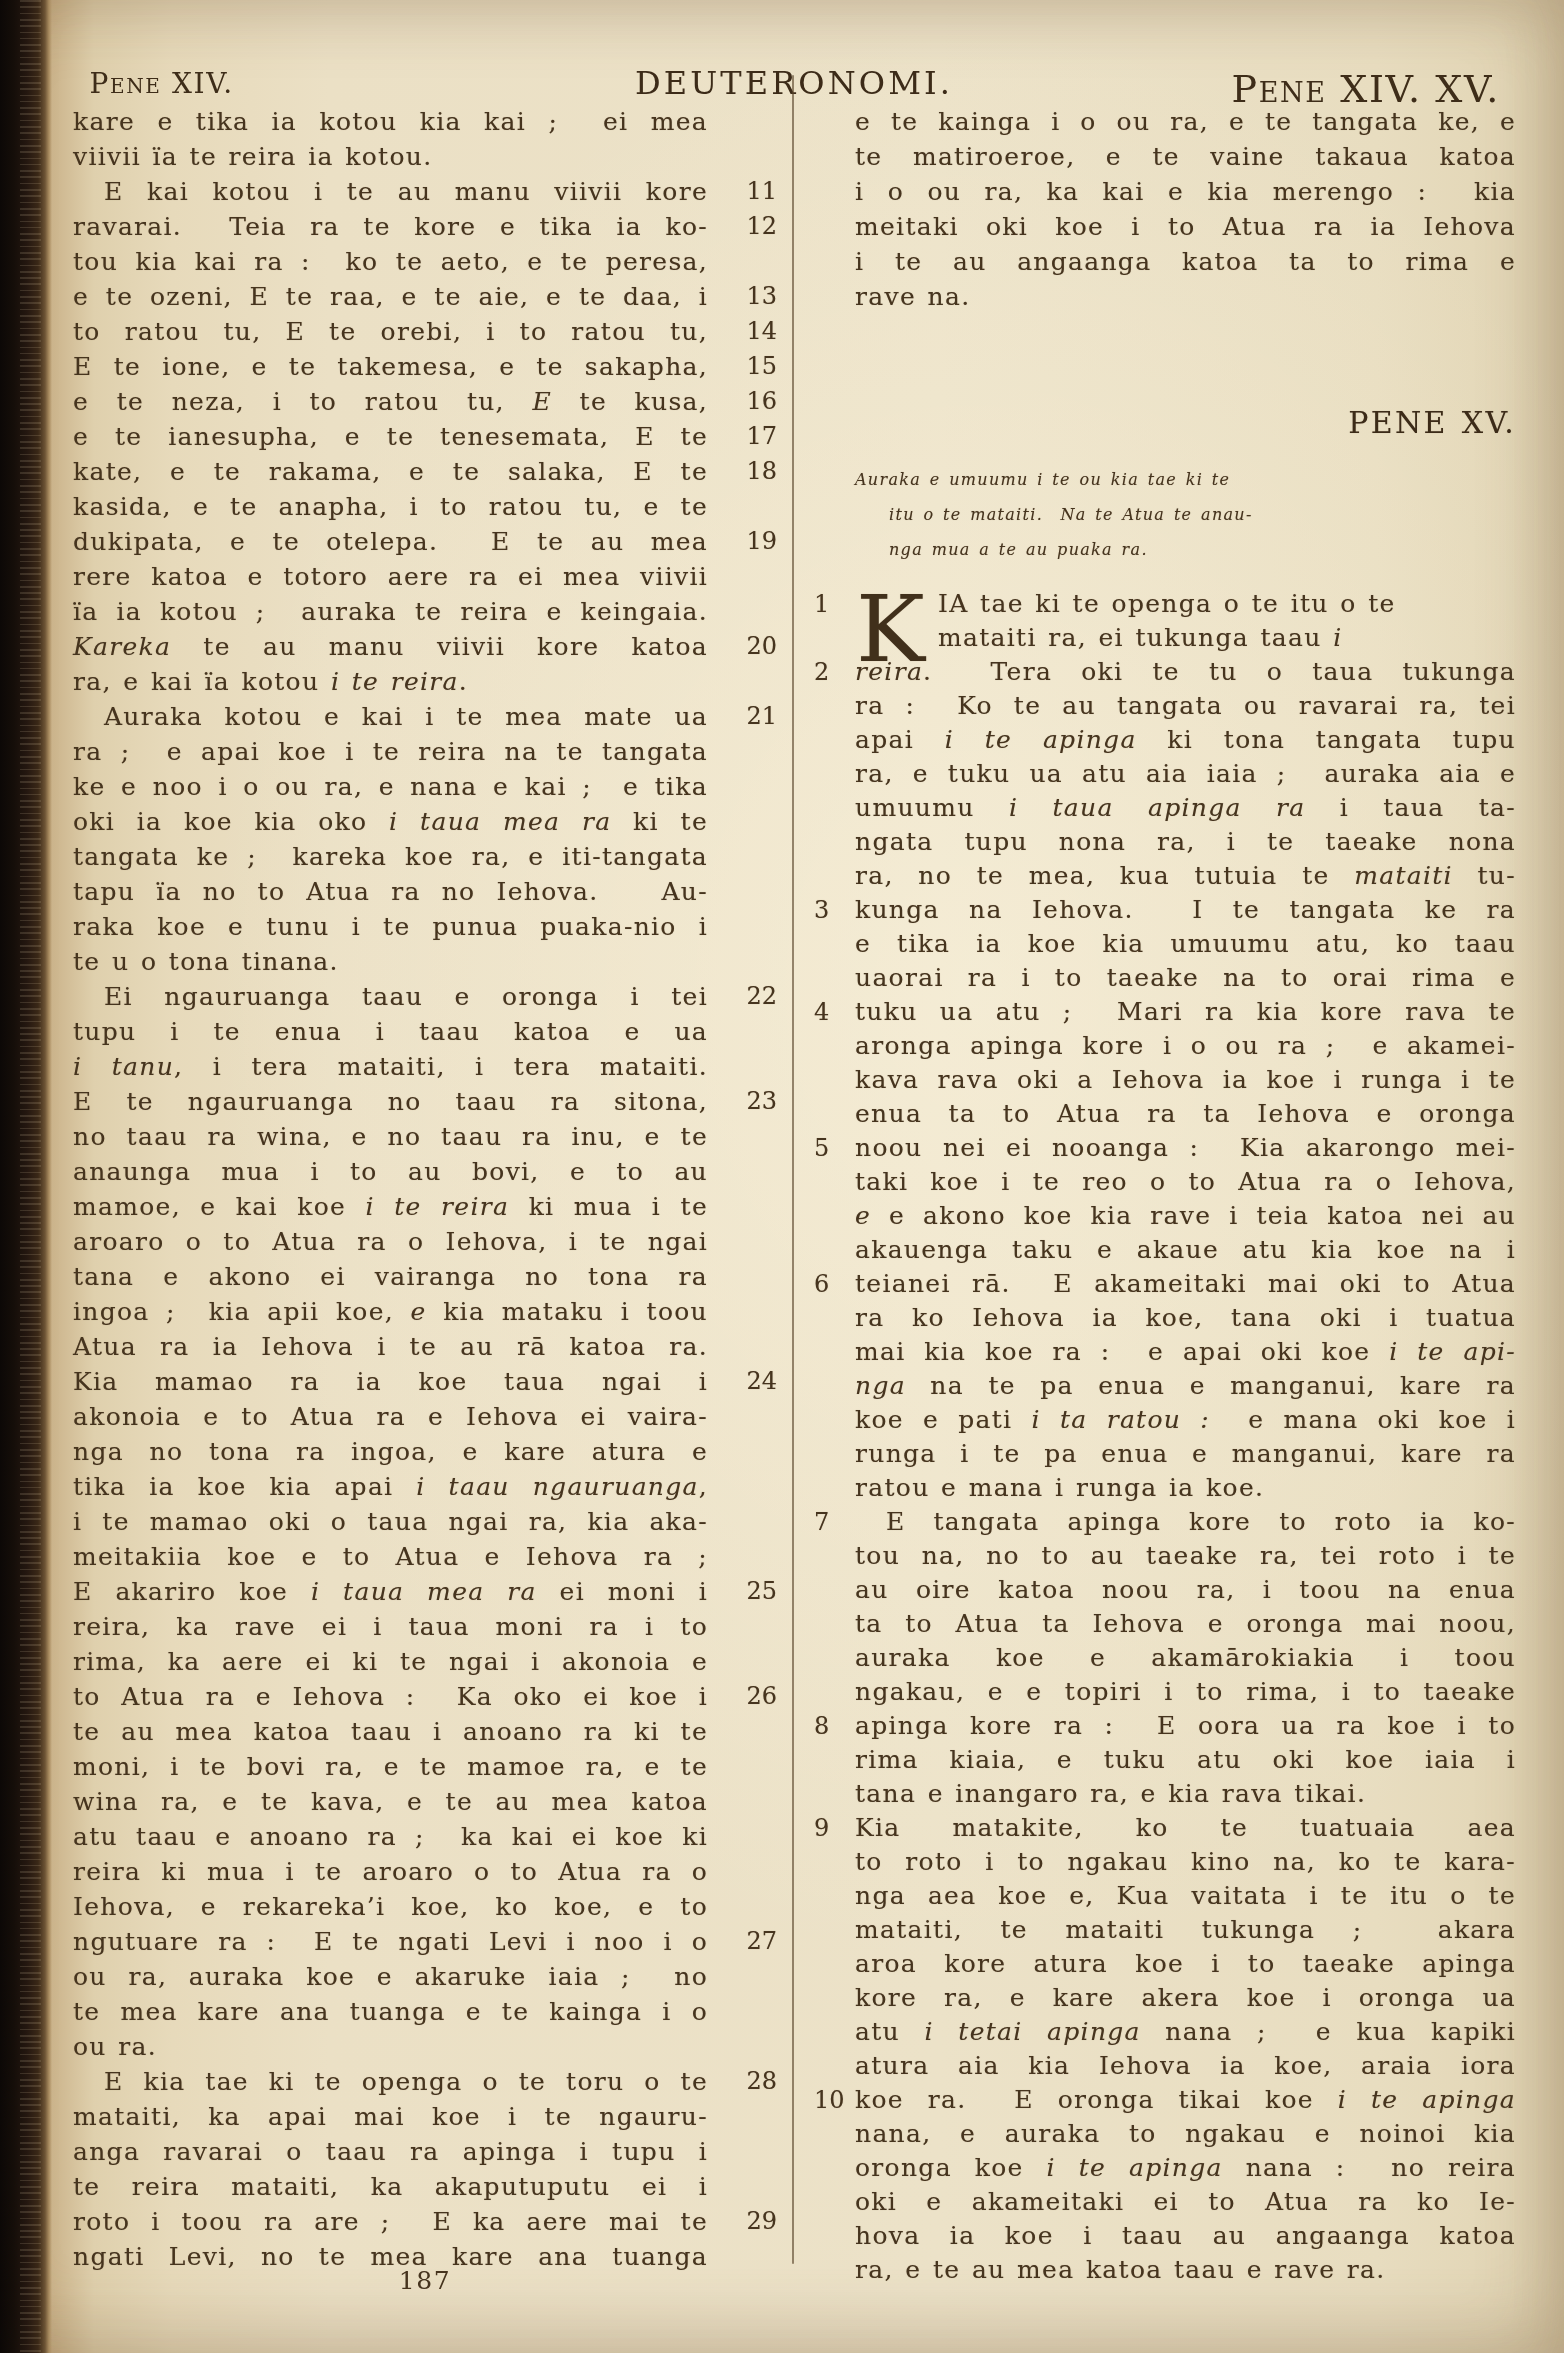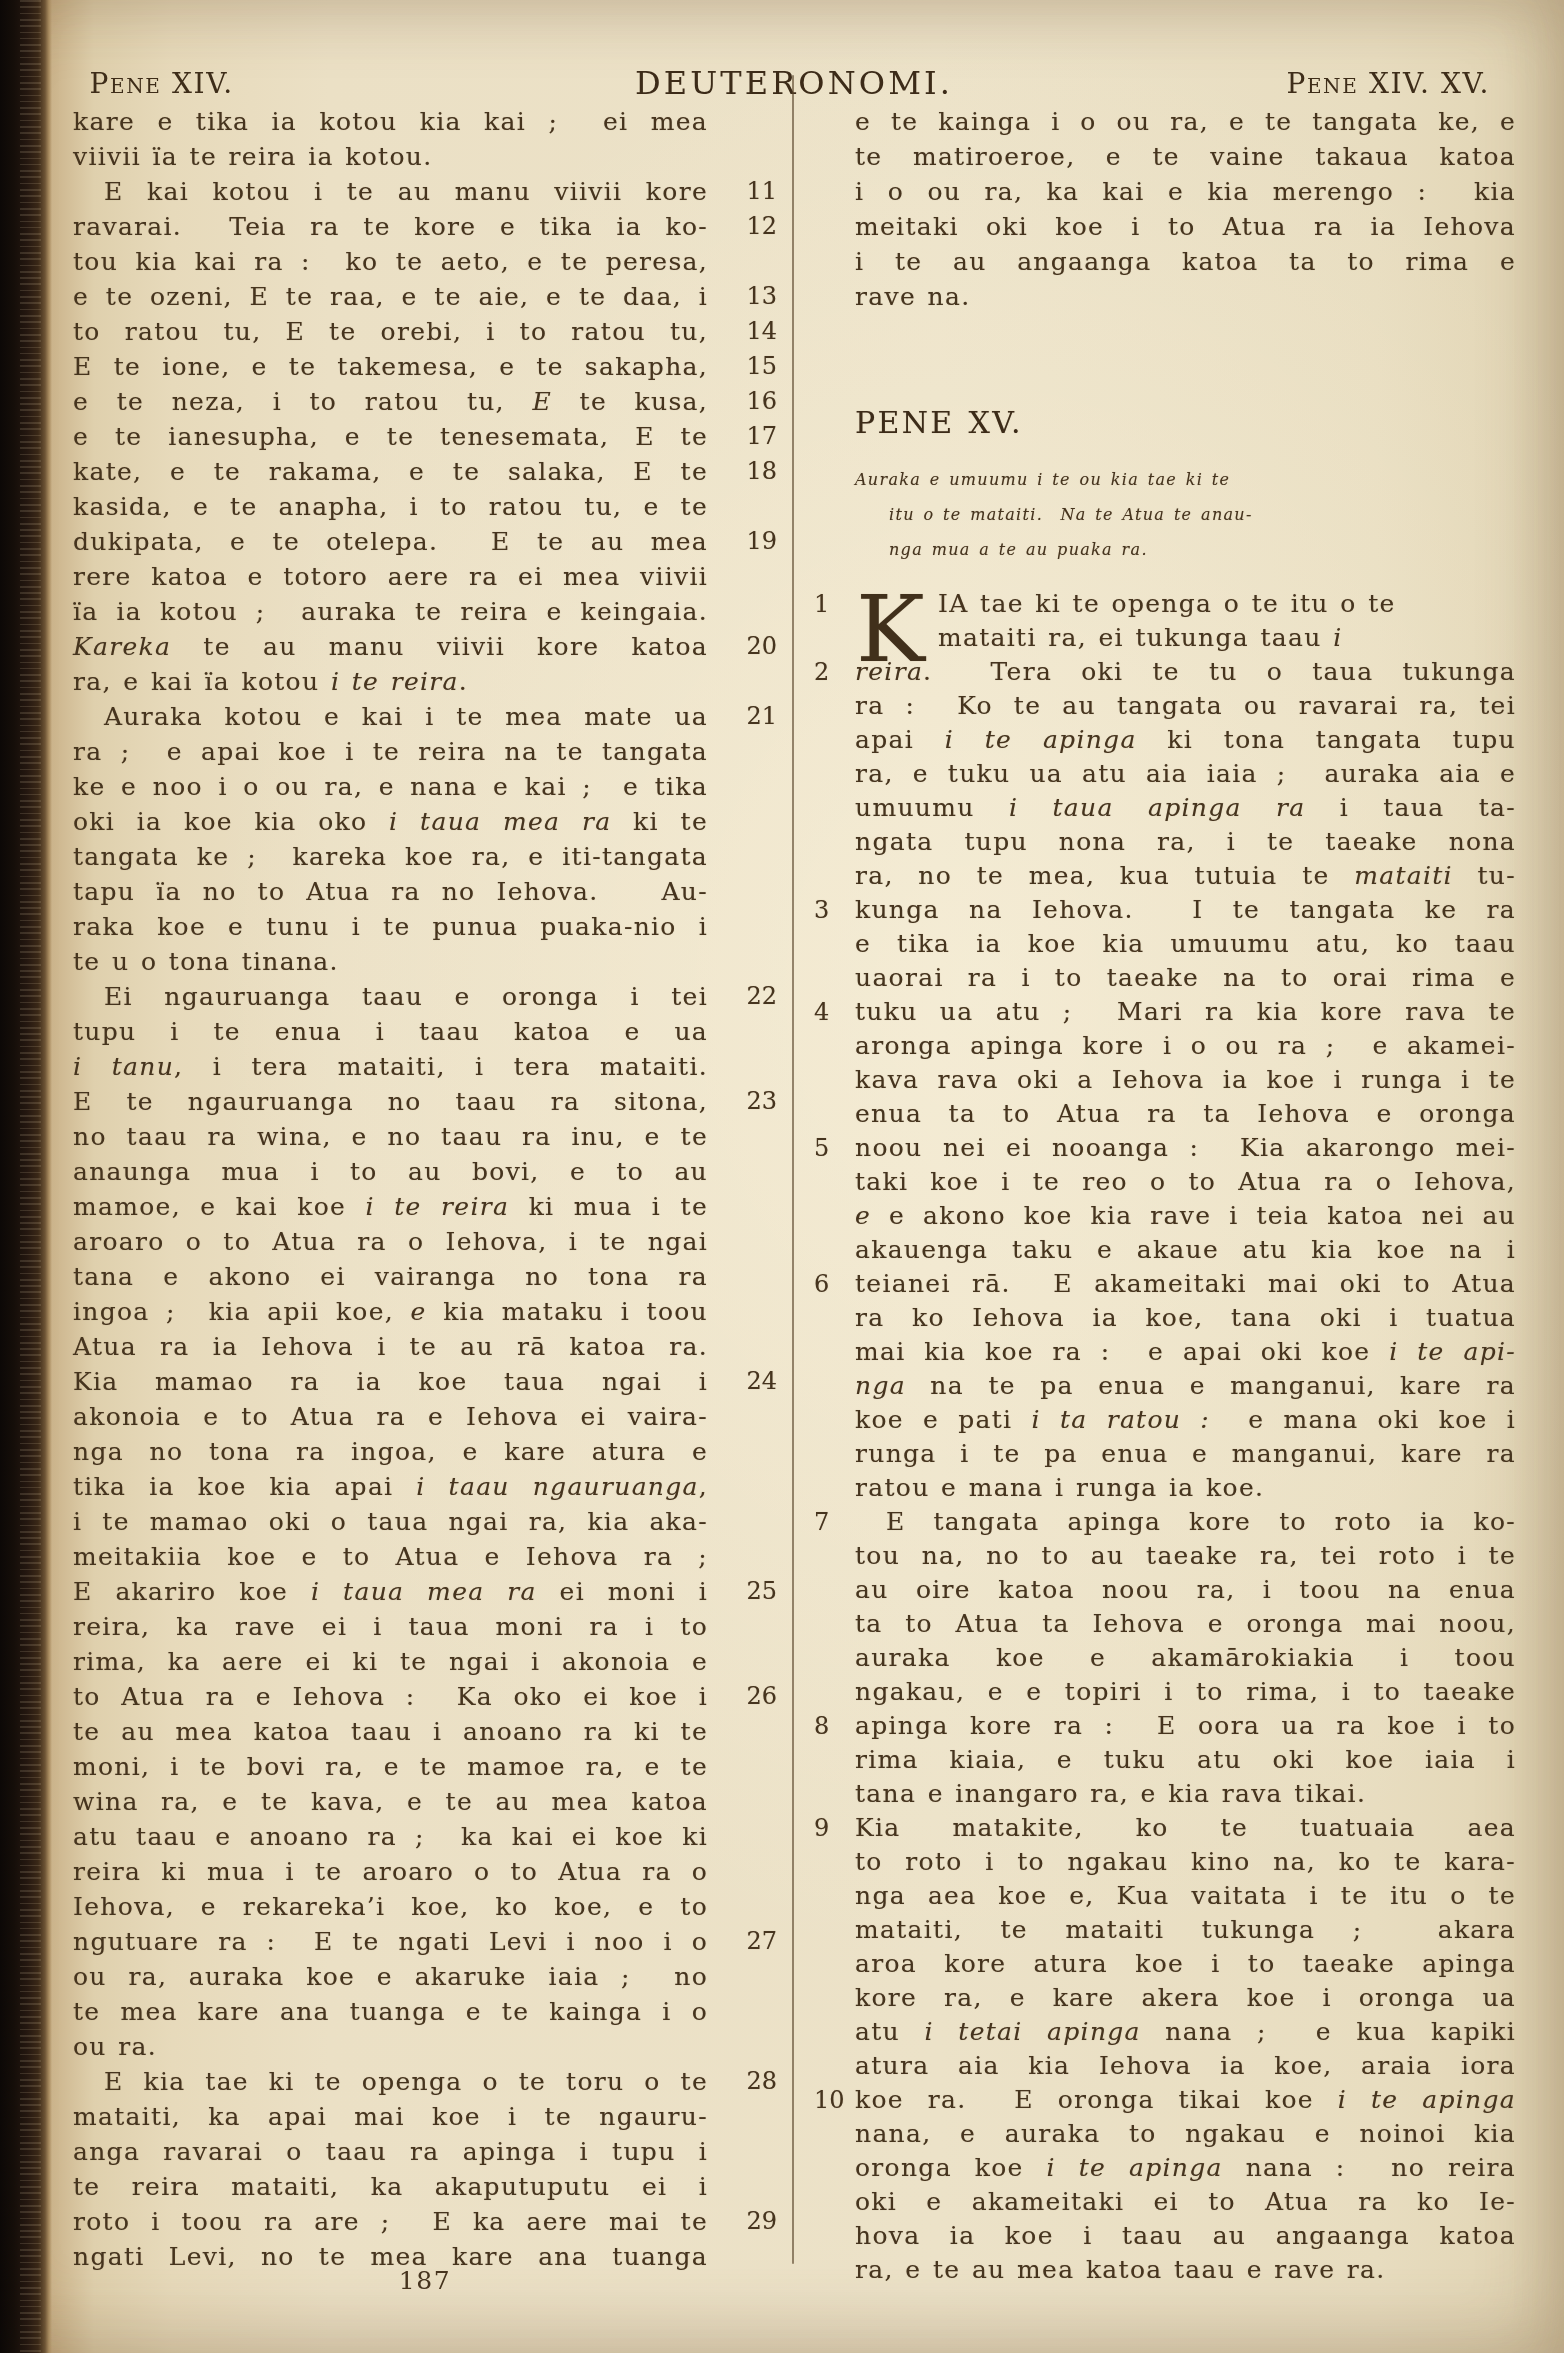--- a/index.html
+++ b/index.html
@@ -19,40 +19,40 @@
     position:absolute;left:0;top:0;bottom:0;width:52px;
     background:linear-gradient(90deg,#0c0806 0px,#150e09 14px,#241710 27px,#3a2817 38px,#6d5435 45px,#a98c60 49px,rgba(169,140,96,0) 52px);
   }
   .gutter-streaks{
     position:absolute;left:20.3px;top:0;bottom:0;width:20.3px;opacity:.5;
     background:repeating-linear-gradient(180deg, rgba(233,214,176,.30) 0 1.6px, rgba(0,0,0,0) 1.6px 6.3px);
   }
   .header{position:absolute;left:74px;width:1440px;top:67px;height:41px;}
   .header .h-left{position:absolute;left:15.6px;top:0;font-variant:small-caps;font-size:28px;letter-spacing:1.6px;color:#3e2d19;text-align:right;}
   .header .h-center{position:absolute;left:50%;transform:translateX(-50%);top:-3.1px;font-size:32px;letter-spacing:3.1px;color:#3c2b18;}
-  .header .h-right{position:absolute;right:24px;top:0;font-variant:small-caps;font-size:28px;letter-spacing:1.6px;color:#3e2d19;}
+  .header .h-right{position:absolute;right:14px;top:0;font-variant:small-caps;font-size:38px;letter-spacing:1.6px;color:#3e2d19;}
   .colrule{position:absolute;left:792px;top:75px;height:2189px;width:2.3px;background:rgba(88,68,42,.62);border-radius:1.6px;}
 
   .col{position:absolute;top:88px;font-size:25px;letter-spacing:1.3px;word-spacing:2.3px;
        text-shadow:0 0 0.8px rgba(70,50,28,.35);margin-top:16px;}
   #col-left{left:73px;width:704px;}
   #col-right{left:814px;width:702px;}
 
   .line{position:relative;line-height:35px;height:35px;
         text-align:justify;text-align-last:justify;white-space:normal;}
   #col-right .vline{line-height:34px;height:34px;}
   #col-left .line{padding-right:69px;}
   #col-right .line{padding-left:41px;}
   .line.endline{text-align-last:left;}
   .line.indent .ltext{padding-left:31px;}
   .vnum{position:absolute;top:0;font-size:24px;letter-spacing:0;}
   #col-left .vnum{right:0;}
   #col-right .vnum{left:0;}
 
-  .heading-xv{margin-top:88px;height:41px;line-height:41px;text-align:left;
+  .heading-xv{margin-top:88px;height:41px;line-height:41px;text-align:right;
               font-size:30px;letter-spacing:2.3px;color:#3c2b18;padding-left:41px;}
   .summary{margin-top:19px;font-style:italic;font-size:16px;}
   .summary .sline{line-height:35px;height:35px;padding-left:41px;text-align:left;text-align-last:left;}
   .summary .sline.hang{padding-left:75px;}
   .verses{margin-top:20.3px;}
 
   .dcpad .ltext{display:inline-block;padding-left:83px;}
   .dropcap{position:absolute;left:42px;top:-3.1px;font-size:92px;line-height:1;color:#41301b;
            text-shadow:0 0 0.8px rgba(70,50,28,.4);}
   i{font-style:italic;}

